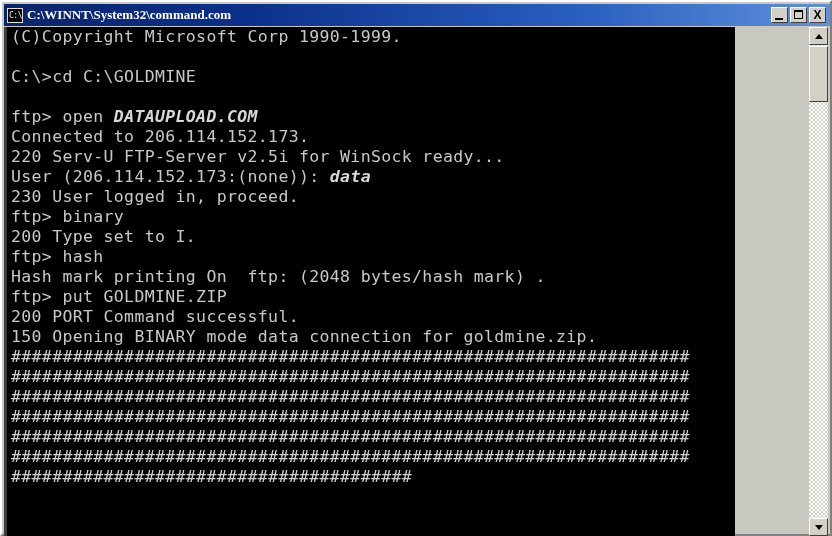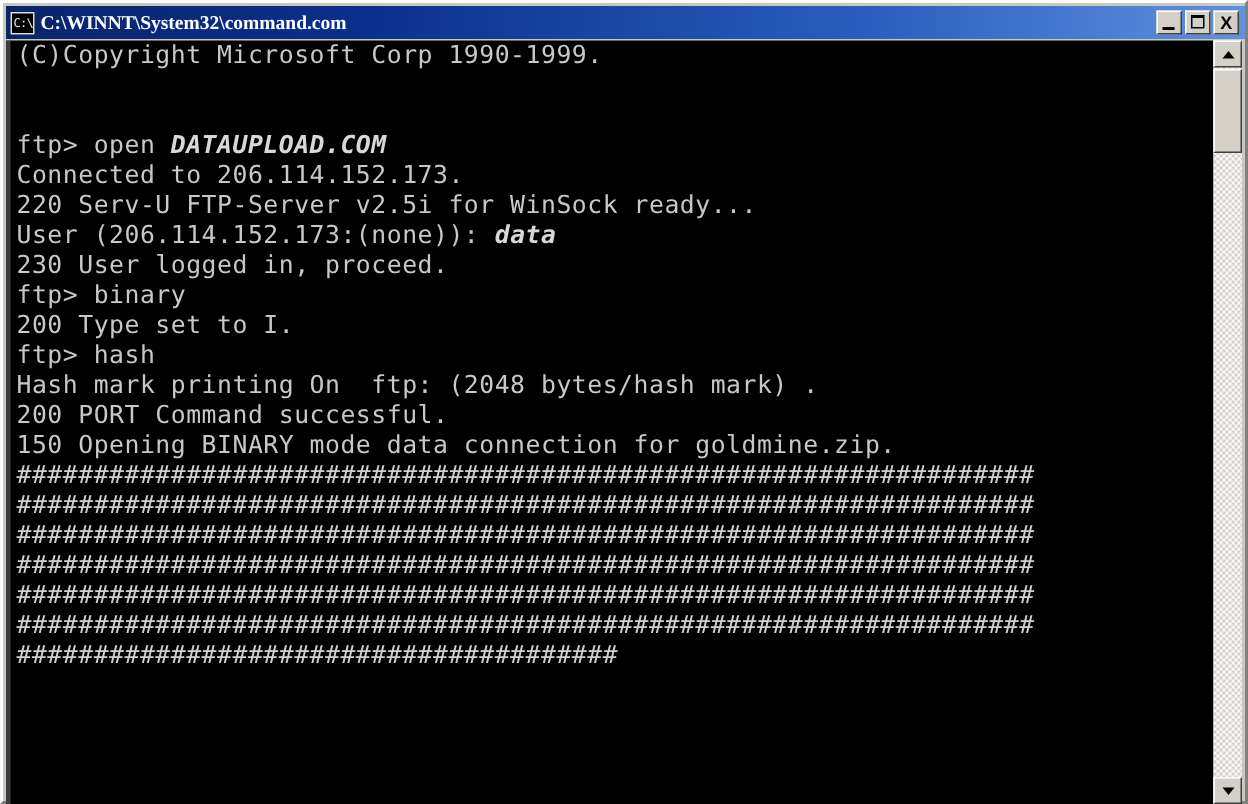--- a/index.html
+++ b/index.html
@@ -119,21 +119,21 @@
     font-size: 12px;
     font-weight: bold;
     line-height: 14px;
   }
 
   
   #console {
     position: absolute;
     left: 2px;
     top: 25px;
-    width: 805px;
+    width: 731px;
     height: 509px;
     background: #000000;
     overflow: hidden;
   }
   #console-inner {
     position: absolute;
     left: 7px;
     top: 0px;
     width: 800px;
   }
@@ -243,30 +243,32 @@
           <span class="mark">X</span>
         </div>
     </div>
   </div>
 
   <div id="console">
     <div id="console-edge"></div>
     <div id="console-inner">
         <div class="line">(C)Copyright Microsoft Corp 1990-1999.</div>
         <div class="line"></div>
+        <div class="line">C:\&gt;cd C:\GOLDMINE</div>
         <div class="line"></div>
         <div class="line"><span>ftp&gt; open </span><span class="hl">DATAUPLOAD.COM</span></div>
         <div class="line">Connected to 206.114.152.173.</div>
         <div class="line">220 Serv-U FTP-Server v2.5i for WinSock ready...</div>
         <div class="line"><span>User (206.114.152.173:(none)): </span><span class="hl">data</span></div>
         <div class="line">230 User logged in, proceed.</div>
         <div class="line">ftp&gt; binary</div>
         <div class="line">200 Type set to I.</div>
         <div class="line">ftp&gt; hash</div>
         <div class="line">Hash mark printing On  ftp: (2048 bytes/hash mark) .</div>
+        <div class="line">ftp&gt; put GOLDMINE.ZIP</div>
         <div class="line">200 PORT Command successful.</div>
         <div class="line">150 Opening BINARY mode data connection for goldmine.zip.</div>
         <div class="line hashes">##################################################################</div>
         <div class="line hashes">##################################################################</div>
         <div class="line hashes">##################################################################</div>
         <div class="line hashes">##################################################################</div>
         <div class="line hashes">##################################################################</div>
         <div class="line hashes">##################################################################</div>
         <div class="line hashes">#######################################</div>
       </div>

